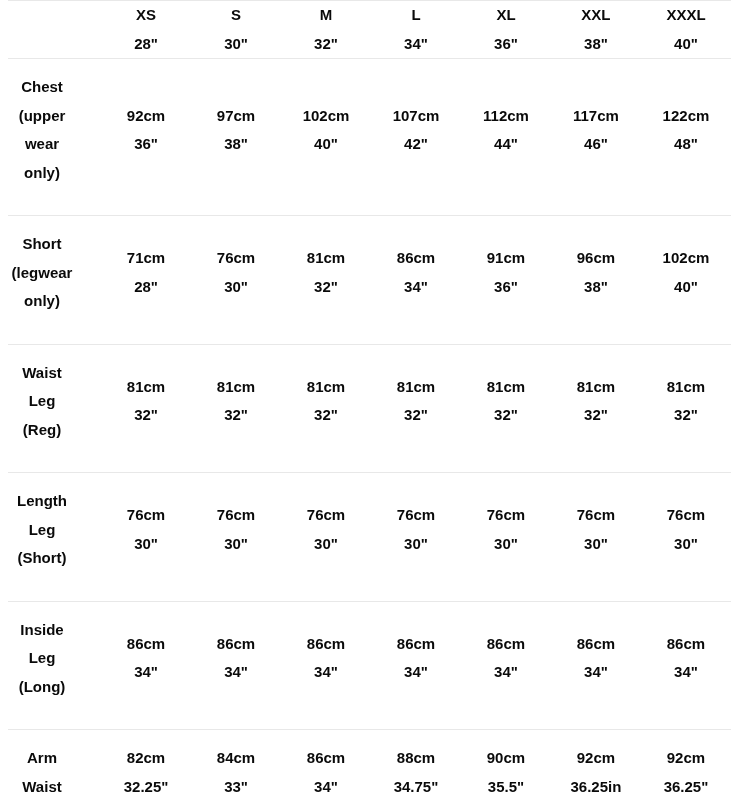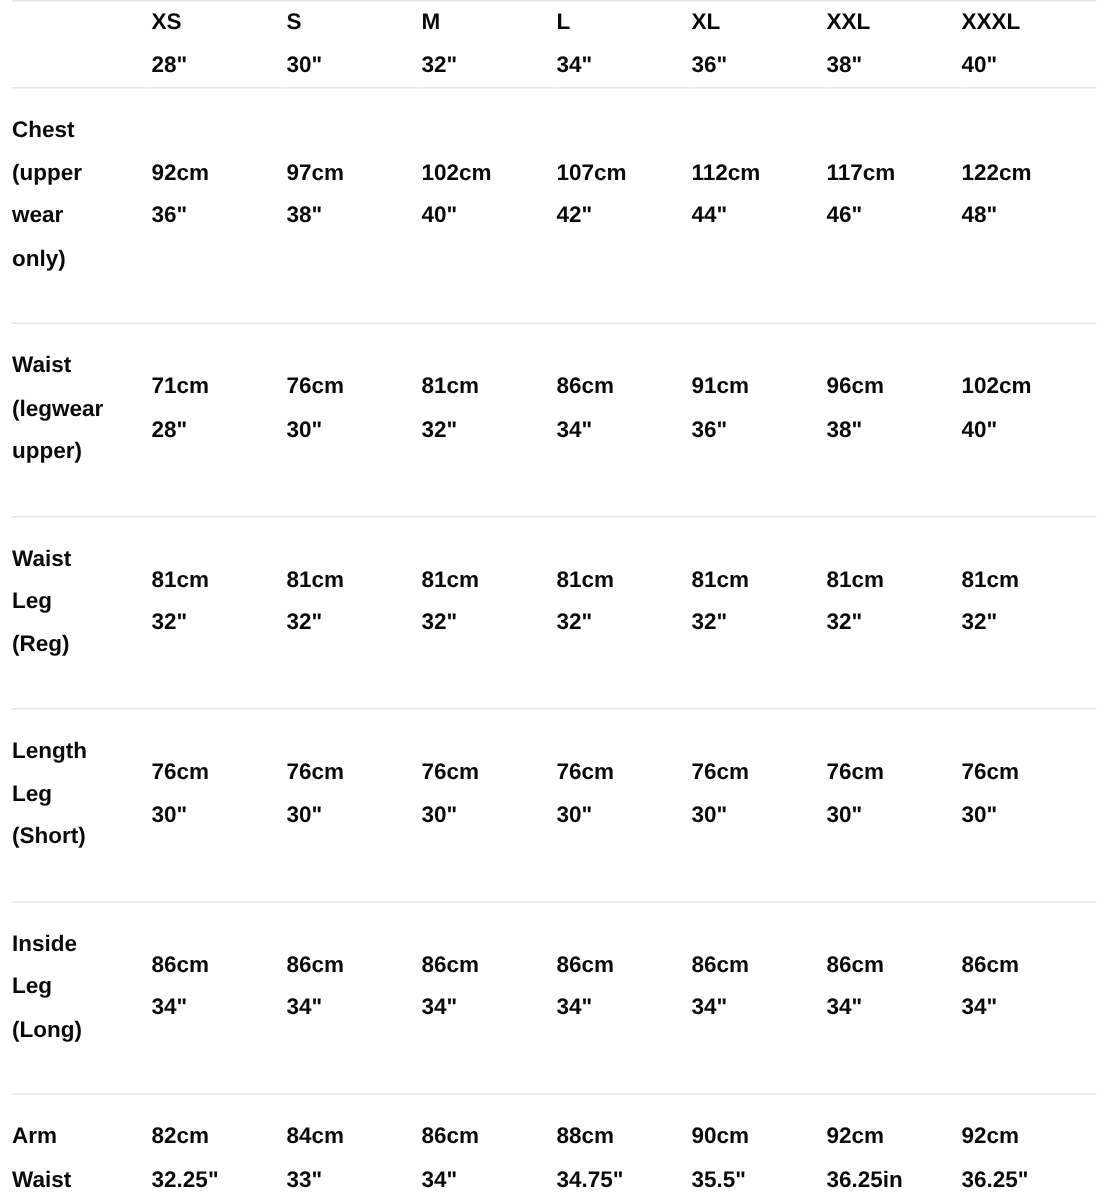--- a/index.html
+++ b/index.html
@@ -28,21 +28,21 @@
     border-collapse: collapse;
     table-layout: fixed;
   }
 
   table.size-table tr {
     border-top: 1px solid #e8e8e8;
   }
 
   table.size-table td,
   table.size-table th {
-    text-align: left;
+    text-align: center;
     vertical-align: middle;
     padding: 0;
     font-size: 15px;
     line-height: 28.5px;
   }
 
   
   col.col-label { width: 91px; }
   col.col-size  { width: 88px; }
 
@@ -170,21 +170,21 @@
             <span class="v-cm">117cm</span>
             <span class="v-in">46"</span>
           </td>
           <td class="value-cell">
             <span class="v-cm">122cm</span>
             <span class="v-in">48"</span>
           </td>
         </tr>
         <tr class="row-tall">
           <td class="label-cell">
-            <span class="label-text">Waist (legwear upper)</span>
+            <span class="label-text">Short (legwear only)</span>
           </td>
           <td class="value-cell">
             <span class="v-cm">71cm</span>
             <span class="v-in">28"</span>
           </td>
           <td class="value-cell">
             <span class="v-cm">76cm</span>
             <span class="v-in">30"</span>
           </td>
           <td class="value-cell">

